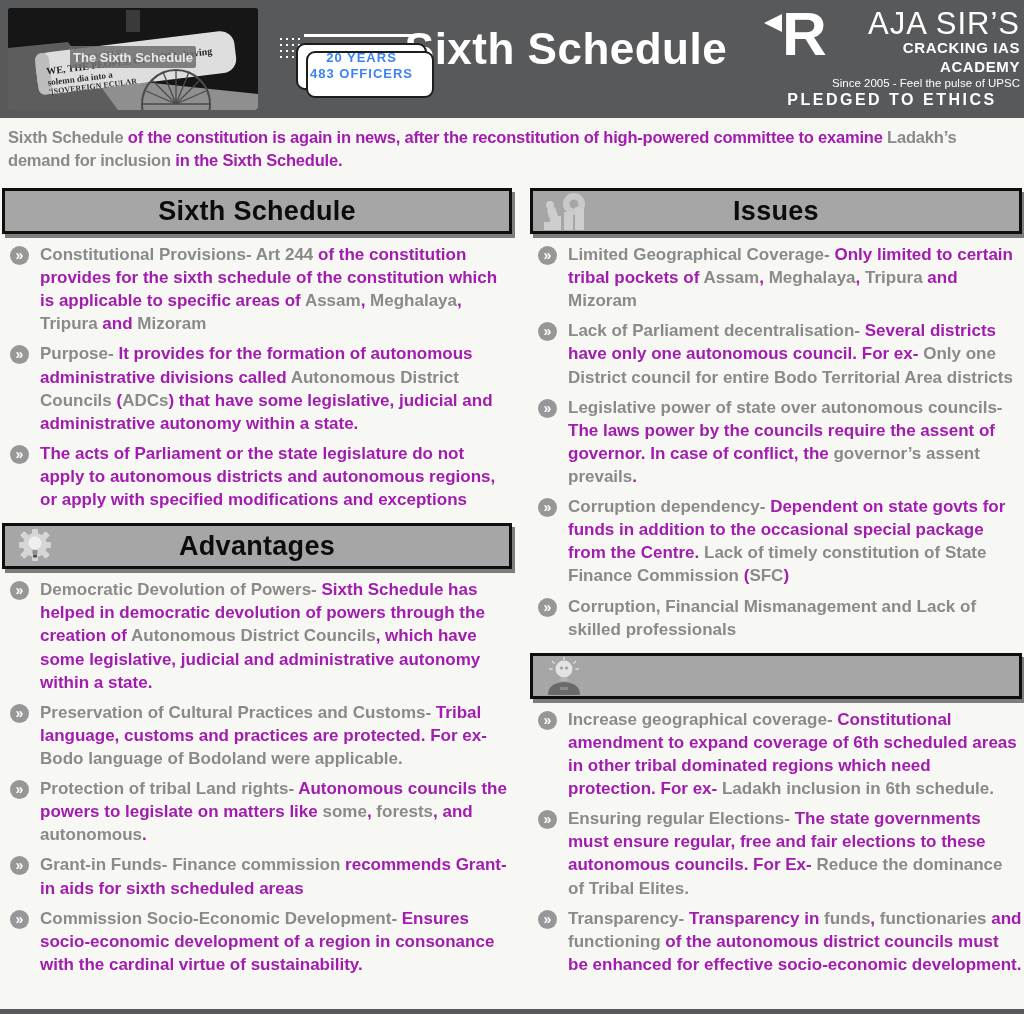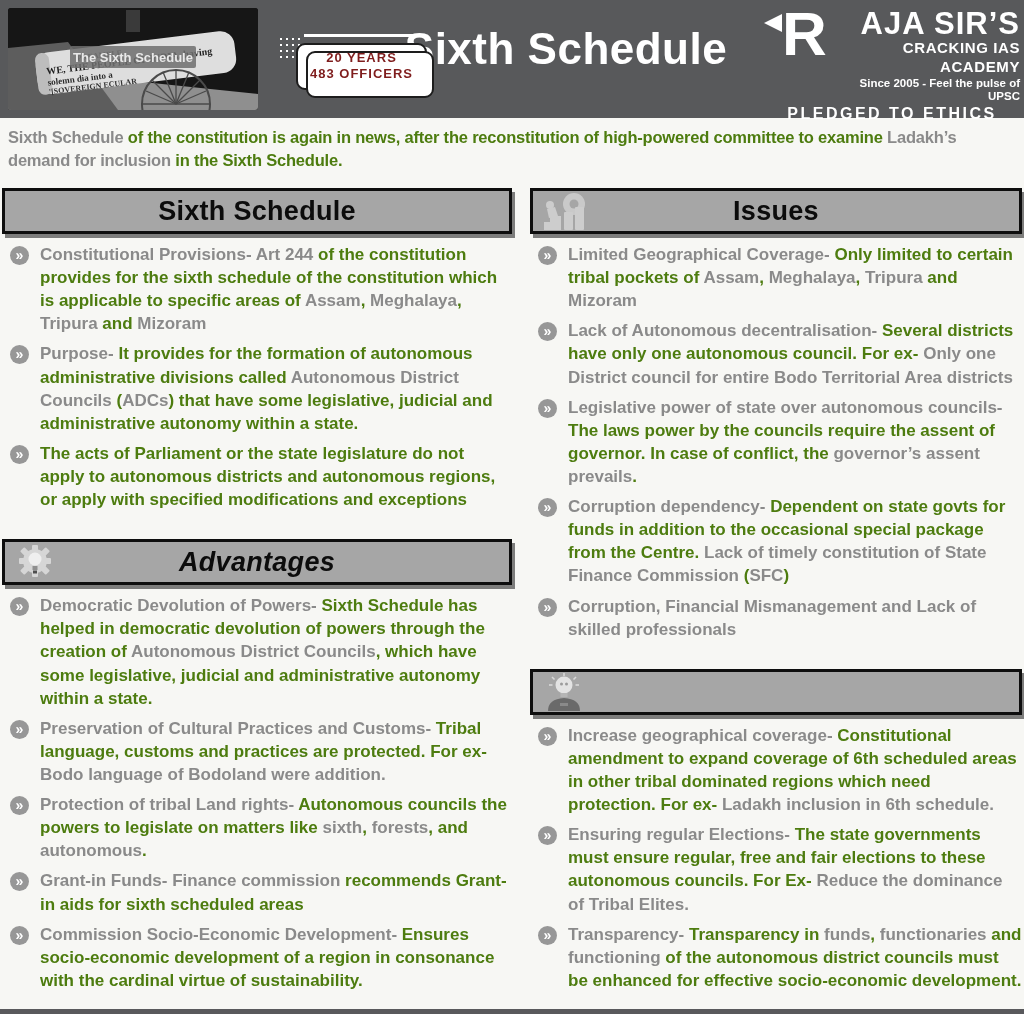--- a/index.html
+++ b/index.html
@@ -10,55 +10,55 @@
   .topbar{position:absolute;top:0;left:0;width:1024px;height:118px;background:#58595b;}
   .photo{position:absolute;left:8px;top:8px;width:250px;height:102px;background:#161616;border-radius:3px;overflow:hidden;}
   .badge-wrap{position:absolute;left:280px;top:34px;width:120px;height:56px;}
   .dots{position:absolute;left:-2px;top:2px;width:26px;height:24px;
         background-image:radial-gradient(#fff 1.3px, transparent 1.4px);background-size:6px 6px;}
   .badge-line{position:absolute;left:24px;top:0;width:110px;height:3px;background:#fff;}
   .badge{position:absolute;left:16px;top:9px;background:#fff;border:2px solid #1d1d1d;border-radius:9px;
          padding:5px 12px;text-align:center;z-index:2;}
   .badge::after{content:"";position:absolute;left:8px;top:6px;right:-9px;bottom:-10px;
          border:2px solid #1d1d1d;border-radius:9px;background:#fff;z-index:-1;}
-  .badge div{font-size:13px;font-weight:700;color:#7f1d1d;letter-spacing:1px;line-height:1.25;white-space:nowrap;}
+  .badge div{font-size:13px;font-weight:700;color:#3b82f6;letter-spacing:1px;line-height:1.25;white-space:nowrap;}
   .title{position:absolute;left:396px;top:24px;width:340px;margin:0;text-align:center;
          font-size:44px;font-weight:800;color:#fff;letter-spacing:0.5px;}
   .logo{position:absolute;right:4px;top:8px;width:256px;color:#fff;}
   .logo-row{display:flex;align-items:flex-start;justify-content:flex-end;position:relative;}
   .logo-arrow{width:0;height:0;border-top:9px solid transparent;border-bottom:9px solid transparent;
          border-right:18px solid #fff;margin-top:6px;}
   .logo-r{font-size:62px;font-weight:800;line-height:0.85;letter-spacing:-2px;}
   .logo-texts{text-align:right;margin-left:1px;}
-  .logo-name{font-size:31px;font-weight:700;letter-spacing:1px;line-height:1;}
+  .logo-name{font-size:31px;font-weight:400;letter-spacing:1px;line-height:1;}
   .logo-academy{font-size:15px;font-weight:700;letter-spacing:0.6px;line-height:1.25;}
-  .logo-since{font-size:11.5px;font-weight:700;line-height:1.2;text-align:right;}
+  .logo-since{font-size:11.5px;font-weight:400;line-height:1.2;text-align:right;}
   .logo-pledge{font-size:16px;font-weight:800;letter-spacing:2.5px;text-align:center;margin-top:1px;}
 
   
   .intro{position:absolute;top:126px;left:8px;width:990px;margin:0;
          font-size:16.5px;font-weight:700;line-height:1.4;letter-spacing:-0.2px;}
 
   
   .columns{position:absolute;top:188px;left:2px;width:1020px;display:flex;gap:18px;}
   .col-left{width:510px;flex:none;}
   .col-right{width:492px;flex:none;}
   .sec-bar{position:relative;height:40px;background:#a6a6a6;border:3px solid #0e0e0e;
            box-shadow:3px 4px 0 rgba(25,25,25,0.55);display:flex;align-items:center;justify-content:center;
            margin-bottom:9px;}
-  .sec-bar.mt{margin-top:28px;font-style:italic;}
+  .sec-bar.mt{margin-top:12px;}
   .sec-title{font-size:27px;font-weight:800;color:#0c0c0c;letter-spacing:0.3px;}
   .sec-icon{position:absolute;left:5px;top:0;height:40px;display:flex;align-items:center;}
   .bullets{list-style:none;margin:0;padding:0 0 0 8px;}
   .bullets li{position:relative;padding-left:30px;margin:0 0 7px 0;
               font-size:17px;font-weight:700;line-height:1.36;}
   .chev{position:absolute;left:0;top:3px;width:19px;height:19px;border-radius:50%;background:#979797;
         color:#fff;font-size:14px;font-weight:700;display:flex;align-items:center;justify-content:center;}
   .seg-g{color:#8a8a8a;}
-  .seg-b{color:#4d7c0f;}
+  .seg-b{color:#a21caf;}
 
   .bottom-strip{position:absolute;bottom:0;left:0;width:1024px;height:5px;background:#59595c;}
 </style>
 </head>
 <body>
 
 <div class="page">
 
   <header class="topbar">
 
@@ -154,22 +154,22 @@
               </g>
               <circle cx="25" cy="16" r="6.5" fill="#efefef"></circle>
               <rect x="22.5" y="23" width="5" height="4" fill="#8f8f8f"></rect>
               <rect x="23" y="27.5" width="4" height="3" fill="#4e4e4e"></rect>
             </svg>
           </span>
           <span class="sec-title">Advantages</span>
         </div>
         <ul class="bullets">
             <li><span class="chev">»</span><span class="seg-g">Democratic Devolution of Powers- </span><span class="seg-b">Sixth Schedule has helped in democratic devolution of powers through the creation of </span><span class="seg-g">Autonomous District Councils</span><span class="seg-b">, which have some legislative, judicial and administrative autonomy within a state.</span></li>
-            <li><span class="chev">»</span><span class="seg-g">Preservation of Cultural Practices and Customs- </span><span class="seg-b">Tribal language, customs and practices are protected. For ex- </span><span class="seg-g">Bodo language of Bodoland were addition.</span></li>
-            <li><span class="chev">»</span><span class="seg-g">Protection of tribal Land rights- </span><span class="seg-b">Autonomous councils the powers to legislate on matters like </span><span class="seg-g">sixth</span><span class="seg-b">, </span><span class="seg-g">forests</span><span class="seg-b">, and </span><span class="seg-g">autonomous</span><span class="seg-b">.</span></li>
+            <li><span class="chev">»</span><span class="seg-g">Preservation of Cultural Practices and Customs- </span><span class="seg-b">Tribal language, customs and practices are protected. For ex- </span><span class="seg-g">Bodo language of Bodoland were applicable.</span></li>
+            <li><span class="chev">»</span><span class="seg-g">Protection of tribal Land rights- </span><span class="seg-b">Autonomous councils the powers to legislate on matters like </span><span class="seg-g">some</span><span class="seg-b">, </span><span class="seg-g">forests</span><span class="seg-b">, and </span><span class="seg-g">autonomous</span><span class="seg-b">.</span></li>
             <li><span class="chev">»</span><span class="seg-g">Grant-in Funds- Finance commission </span><span class="seg-b">recommends Grant-in aids for sixth scheduled areas</span></li>
             <li><span class="chev">»</span><span class="seg-g">Commission Socio-Economic Development- </span><span class="seg-b">Ensures socio-economic development of a region in consonance with the cardinal virtue of sustainability.</span></li>
           </ul>
       </section>
 
     </div>
 
     <div class="col-right">
 
       <section>
@@ -185,21 +185,21 @@
                 <rect x="12" y="24" width="11" height="14"></rect>
                 <circle cx="12" cy="13" r="4"></circle>
                 <path d="M9 17 L17 15 L20 24 L11 26 Z"></path>
               </g>
             </svg>
           </span>
           <span class="sec-title">Issues</span>
         </div>
         <ul class="bullets">
             <li><span class="chev">»</span><span class="seg-g">Limited Geographical Coverage- </span><span class="seg-b">Only limited to certain tribal pockets of </span><span class="seg-g">Assam</span><span class="seg-b">, </span><span class="seg-g">Meghalaya</span><span class="seg-b">, </span><span class="seg-g">Tripura</span><span class="seg-b"> and </span><span class="seg-g">Mizoram</span></li>
-            <li><span class="chev">»</span><span class="seg-g">Lack of Autonomous decentralisation- </span><span class="seg-b">Several districts have only one autonomous council. For ex- </span><span class="seg-g">Only one District council for entire Bodo Territorial Area districts</span></li>
+            <li><span class="chev">»</span><span class="seg-g">Lack of Parliament decentralisation- </span><span class="seg-b">Several districts have only one autonomous council. For ex- </span><span class="seg-g">Only one District council for entire Bodo Territorial Area districts</span></li>
             <li><span class="chev">»</span><span class="seg-g">Legislative power of state over autonomous councils- </span><span class="seg-b">The laws power by the councils require the assent of governor. In case of conflict, the </span><span class="seg-g">governor’s assent prevails</span><span class="seg-b">.</span></li>
             <li><span class="chev">»</span><span class="seg-g">Corruption dependency- </span><span class="seg-b">Dependent on state govts for funds in addition to the occasional special package from the Centre. </span><span class="seg-g">Lack of timely constitution of State Finance Commission </span><span class="seg-b">(</span><span class="seg-g">SFC</span><span class="seg-b">)</span></li>
             <li><span class="chev">»</span><span class="seg-g">Corruption, Financial Mismanagement and Lack of skilled professionals</span></li>
           </ul>
       </section>
 
       <section>
         <div class="sec-bar mt">
           <span class="sec-icon">
             <svg width="52" height="38" viewBox="0 0 52 38">

